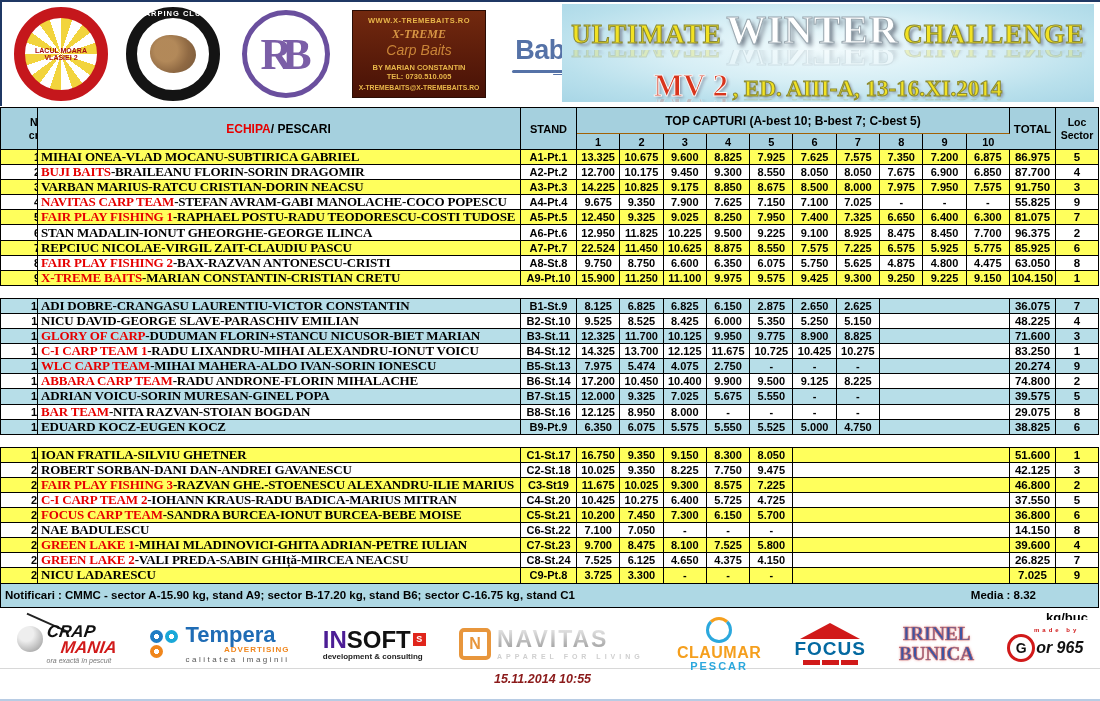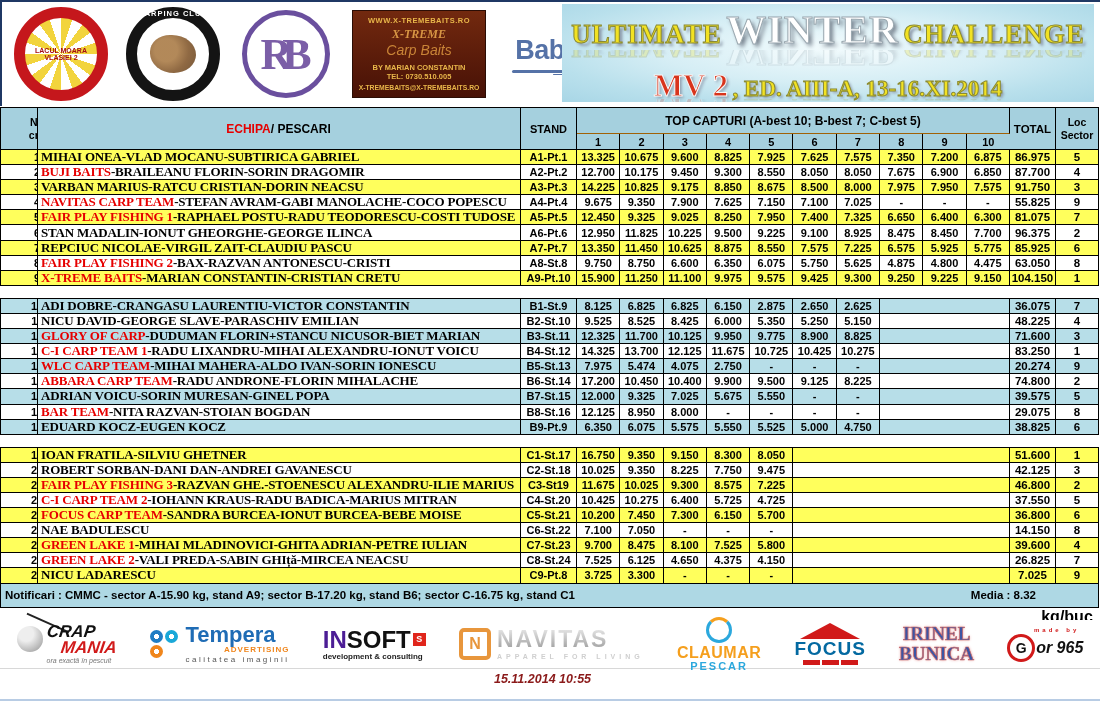--- a/index.html
+++ b/index.html
@@ -80,21 +80,21 @@
       font-weight:bold;font-size:13px;white-space:nowrap;letter-spacing:-.2px;}
   .c-standcell{font-weight:bold;font-size:11px;}
   .c-val{font-weight:bold;font-size:11px;}
   .c-totalcell{font-weight:bold;font-size:11.5px;}
   .c-loccell{font-weight:bold;font-size:11.5px;border-right:none;}
   .team-red{color:#e60000;}
 
   .notif{display:flex;align-items:center;height:23px;background:#aed8e4;font-weight:bold;}
   .notif-text{flex:1;padding-left:4px;font-size:11.5px;}
   .notif-media{width:112px;text-align:right;font-size:11.5px;}
-  .notif-unit{width:62px;text-align:center;font-size:16px;margin-top:44px;}
+  .notif-unit{width:62px;text-align:center;font-size:13px;margin-top:44px;}
 
   
   .sponsors{position:absolute;top:620px;left:0;width:1100px;height:48px;display:flex;
       align-items:center;justify-content:space-around;border-bottom:1px solid #d8d8d8;background:#fff;}
   .sp{display:flex;align-items:center;}
   .crap{position:relative;padding-left:30px;}
   .crap .ball{position:absolute;left:0;top:2px;width:26px;height:26px;border-radius:50%;
       background:radial-gradient(circle at 35% 30%,#eee 0 30%,#b9b9b9 70%,#8f8f8f 100%);}
   .crap .rod{position:absolute;left:8px;top:-2px;width:46px;height:2px;background:#222;transform:rotate(24deg);}
   .crap .w1{font-style:italic;font-weight:900;font-size:17px;color:#111;transform:skewX(-8deg);line-height:.95;}
@@ -345,21 +345,21 @@
             <div class="cell c-val">7.700</div>
             <div class="cell c-totalcell">96.375</div>
             <div class="cell c-loccell">2</div>
           </div>
           <div class="row band-y">
             <div class="cell c-nr">7</div>
             <div class="cell c-namecell">
               <span>REPCIUC NICOLAE-VIRGIL ZAIT-CLAUDIU PASCU</span>
             </div>
             <div class="cell c-standcell">A7-Pt.7</div>
-            <div class="cell c-val">13.350</div>
+            <div class="cell c-val">22.524</div>
             <div class="cell c-val">11.450</div>
             <div class="cell c-val">10.625</div>
             <div class="cell c-val">8.875</div>
             <div class="cell c-val">8.550</div>
             <div class="cell c-val">7.575</div>
             <div class="cell c-val">7.225</div>
             <div class="cell c-val">6.575</div>
             <div class="cell c-val">5.925</div>
             <div class="cell c-val">5.775</div>
             <div class="cell c-totalcell">85.925</div>

